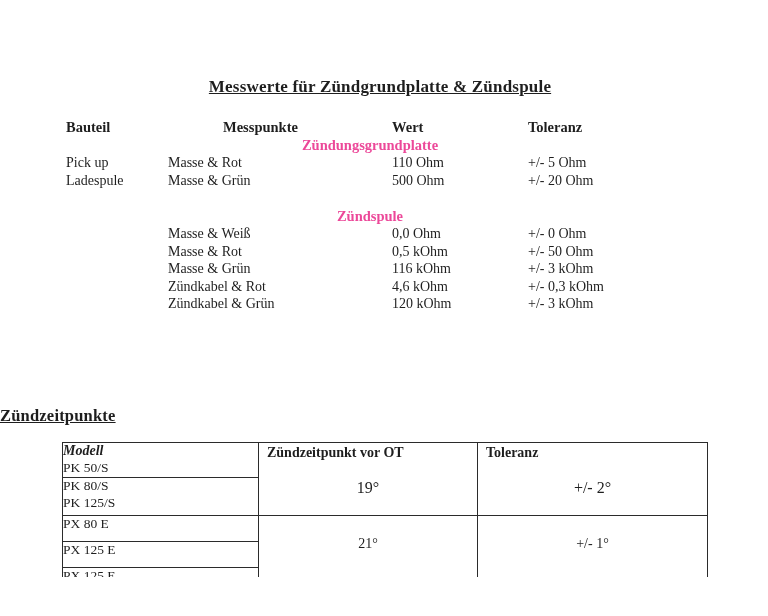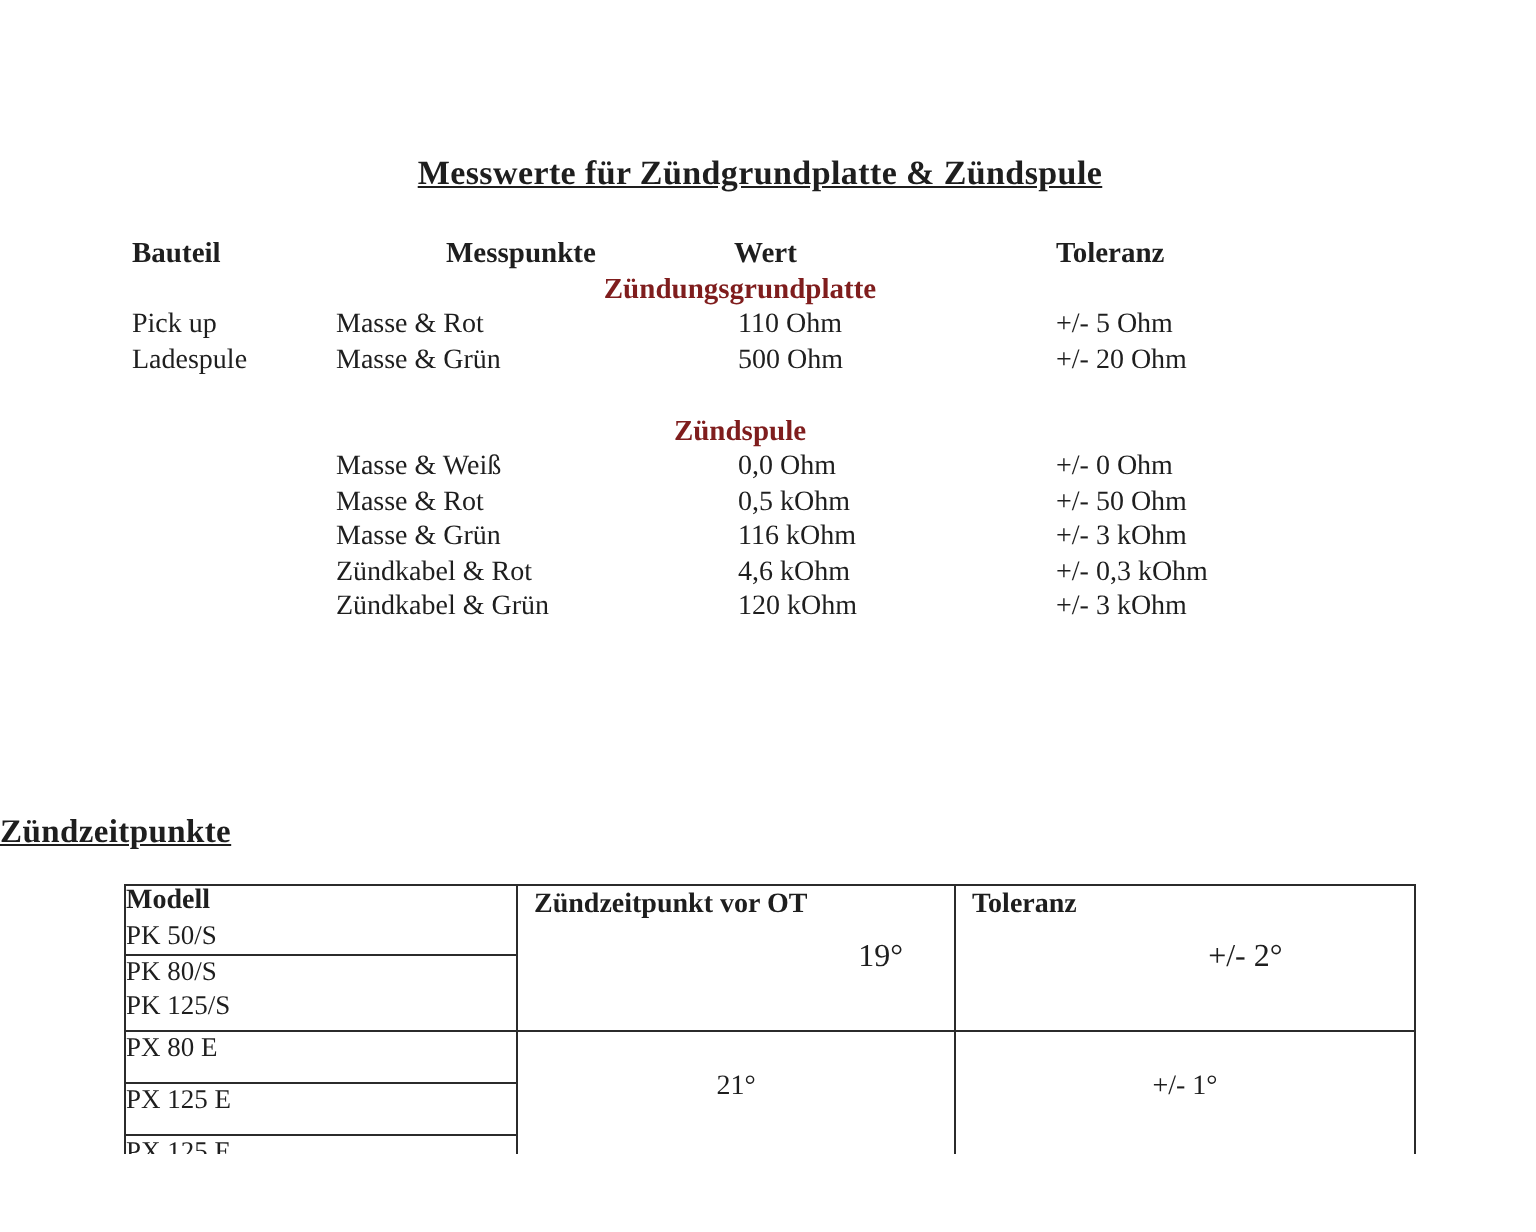--- a/index.html
+++ b/index.html
@@ -9,46 +9,46 @@
     color:#1e1e1e;overflow:hidden;margin-top:40px;
   }
   .nowrap{white-space:nowrap;}
   
   .title1{
     position:absolute;top:37px;left:0;width:760px;text-align:center;
     font-size:17px;font-weight:bold;text-decoration:underline;letter-spacing:.2px;
   }
   .mhead{position:absolute;top:79px;left:0;width:688px;height:18px;font-size:14.5px;font-weight:bold;}
   .mhead span{position:absolute;white-space:nowrap;}
-  .hc1{left:66px}.hc2{left:223px}.hc3{left:367px}.hc4{left:528px}
+  .hc1{left:66px}.hc2{left:223px}.hc3{left:392px}.hc4{left:528px}
   .bluehead{
     position:absolute;left:0;width:740px;text-align:center;
-    color:#7f1d1d;font-weight:bold;font-size:14.5px;
+    color:#ec4899;font-weight:bold;font-size:14.5px;
   }
   #bh1{top:97px}
   #bh2{top:168px}
   .mgroup{position:absolute;left:0;width:768px;font-size:14px;}
   #mg1{top:115px}
   #mg2{top:186px}
   .mrow{position:relative;height:17.5px;}
   .mrow span{position:absolute;white-space:nowrap;text-align:center;}
-  .c1{left:66px}.c2{left:168px}.c3{left:369px}.c4{left:528px}
+  .c1{left:66px}.c2{left:168px}.c3{left:392px}.c4{left:528px}
   
   .title2{
     position:absolute;top:366px;left:0;width:750px;text-align:left;
     font-size:16.5px;font-weight:bold;text-decoration:underline;letter-spacing:.2px;
   }
   .twrap{position:absolute;top:402px;left:62px;width:647px;height:135px;overflow:hidden;}
   table.ttable{border-collapse:collapse;table-layout:fixed;width:645px;}
   .ttable td{border:1.5px solid #2b2b2b;vertical-align:top;padding:0;}
   .r1{height:35px}.r2{height:38px}.r3{height:26px}.r4{height:26px}.r5{height:26px}
   .modcell{padding:1px 4px 0 6px;line-height:16.5px;font-size:13.5px;}
   .modcell .mline{white-space:nowrap;}
-  .bold{font-weight:bold;font-size:14px;}
-  .mcinner{height:71px;display:flex;justify-content:center;}
+  .bold{font-weight:bold;font-size:14px;font-style:italic;}
+  .mcinner{height:71px;display:flex;flex-direction:column;justify-content:center;}
   .chead{font-weight:bold;font-size:14px;padding:2px 0 0 8px;white-space:nowrap;}
   .cval{flex:1;display:flex;align-items:center;justify-content:center;font-size:16px;}
   .vval{height:56px;display:flex;align-items:center;justify-content:center;font-size:14px;}
 </style>
 </head>
 <body>
 
 <div class="page">
 
   <div class="title1 nowrap">Messwerte für Zündgrundplatte &amp; Zündspule</div>

